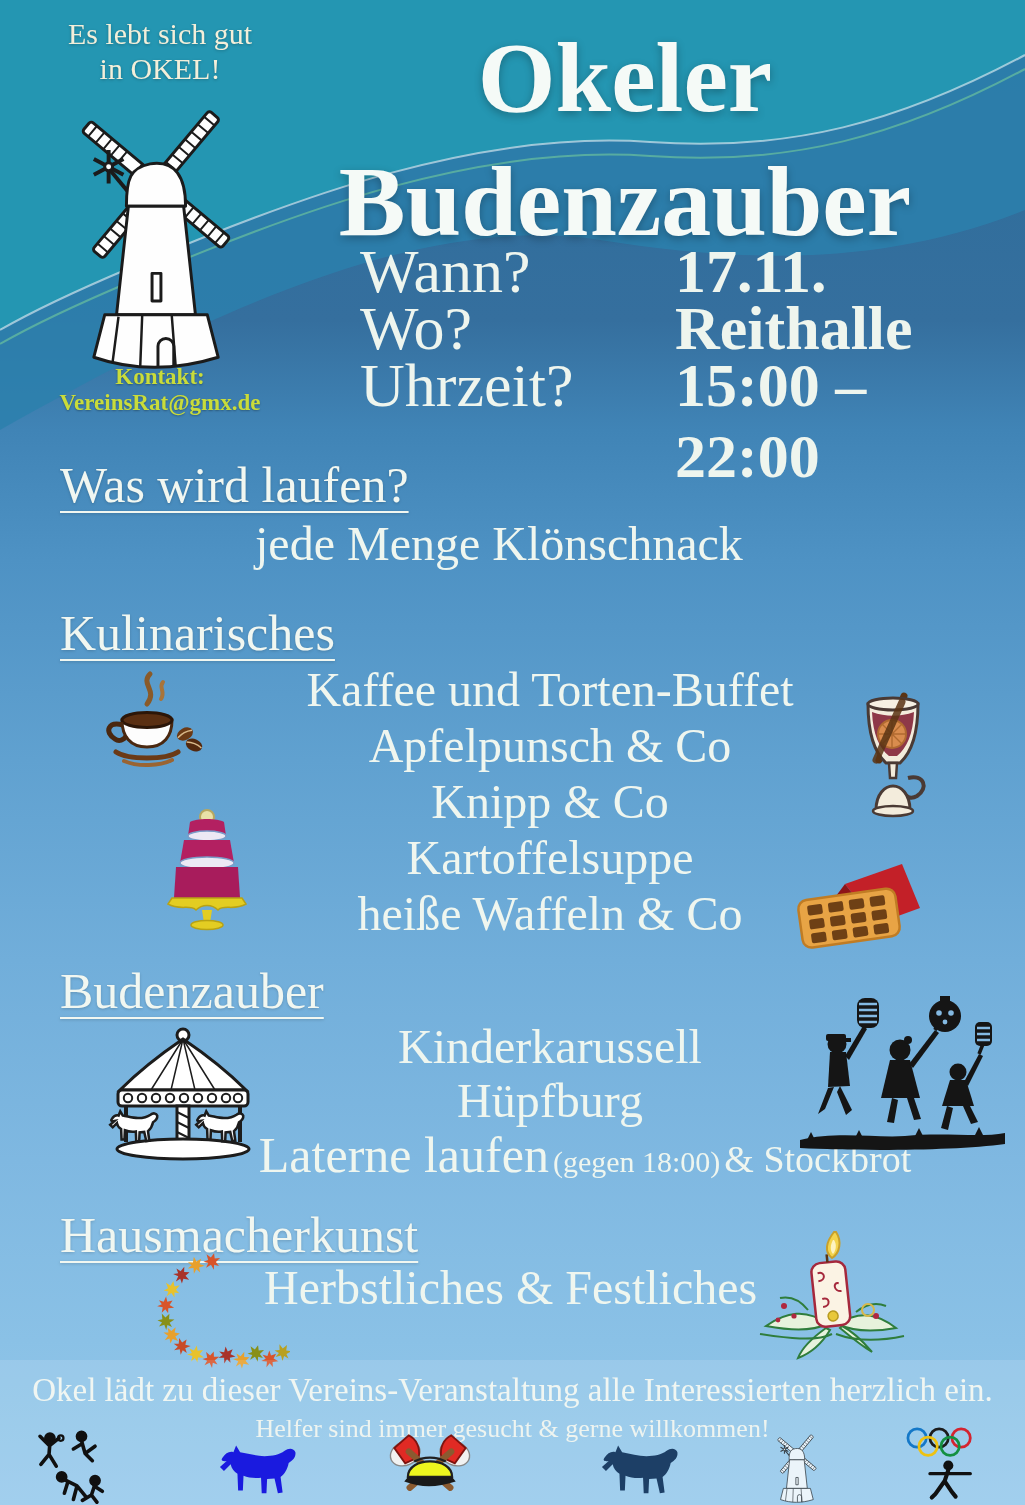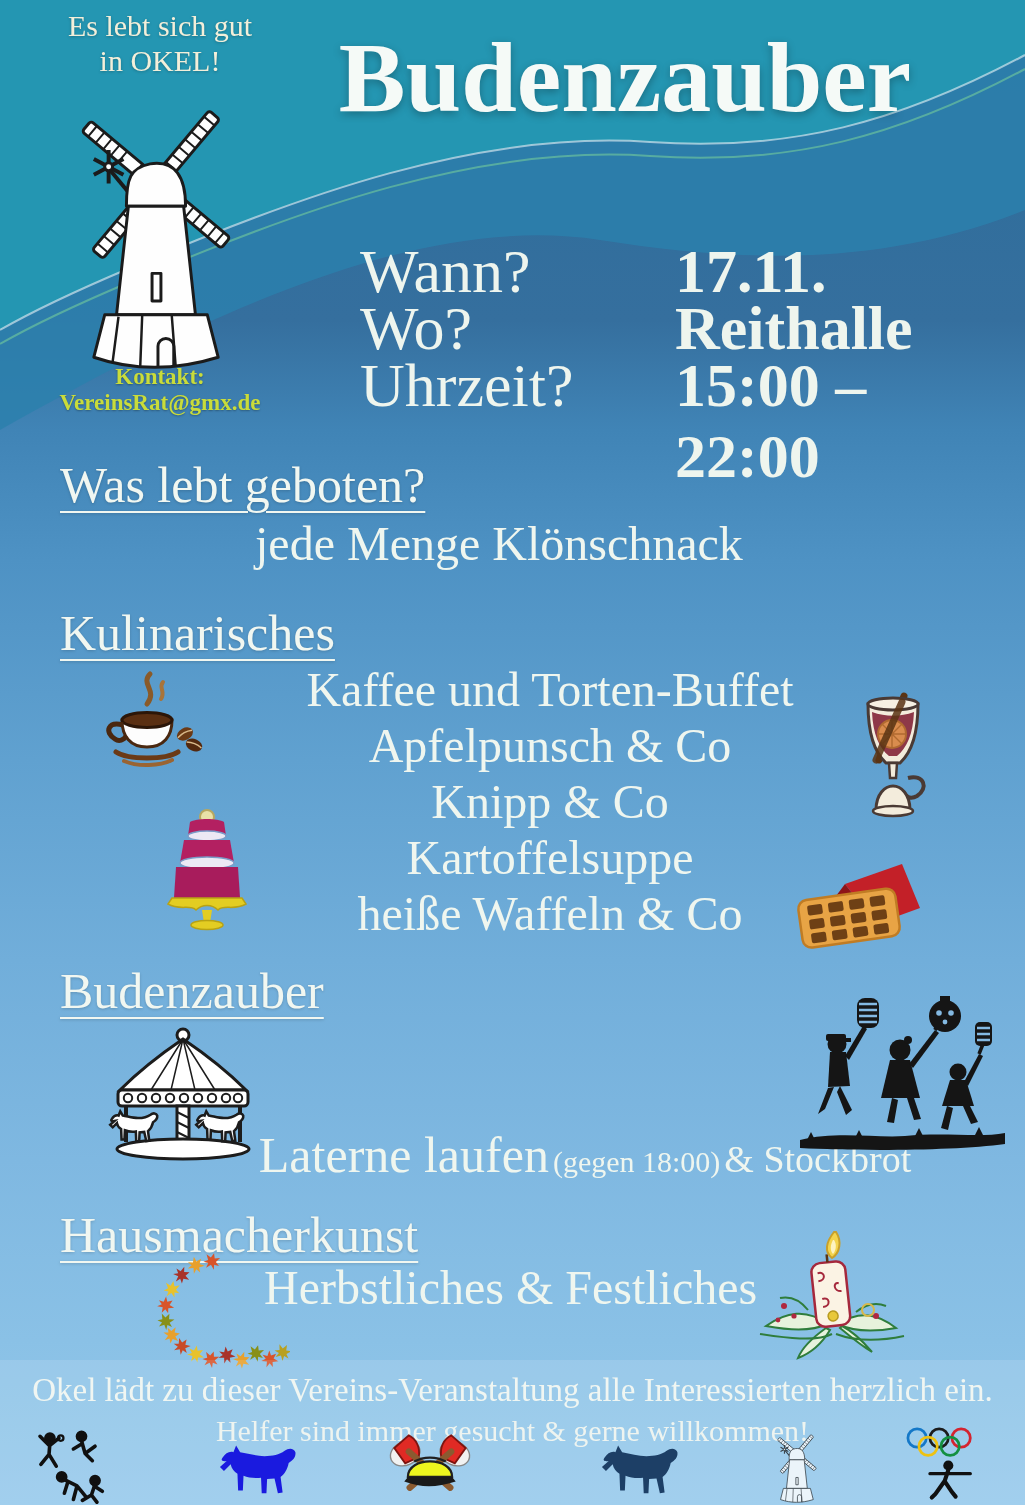--- a/index.html
+++ b/index.html
@@ -2,21 +2,21 @@
 <html><head>
 <meta charset="utf-8">
 <style>
   html,body{margin:0;padding:0;}
   body{font-family:"Liberation Serif", serif;}
   .poster{position:relative;width:1025px;height:1505px;overflow:hidden;
     background:linear-gradient(180deg,#2b6d99 0px,#356f9e 320px,#4084b6 430px,
       #4e92c4 560px,#60a1d0 760px,#71aeda 960px,#7fb8e1 1160px,#8ac1e6 1340px,#95c9ec 1505px);}
   .abs{position:absolute;}
   .waves{left:0;top:0;width:1025px;height:440px;}
-  .slogan{left:36px;top:8px;width:248px;text-align:center;font-size:30px;line-height:1.18;
+  .slogan{left:36px;top:16px;width:248px;text-align:center;font-size:30px;line-height:1.18;
     color:#f3efda;text-shadow:0 1px 3px rgba(0,0,0,.25);}
   .windmill-logo{left:68px;top:78px;width:176px;height:296px;}
   .contact{left:20px;top:364px;width:280px;text-align:center;color:#c9dc3a;font-weight:bold;
     font-size:23px;line-height:1.15;text-shadow:0 1px 2px rgba(0,0,0,.3);}
   .title{left:230px;top:16px;width:790px;text-align:center;font-weight:bold;
     font-size:100px;line-height:124px;color:#f5faf7;text-shadow:0 3px 8px rgba(0,0,0,.28);}
   .details{left:360px;top:236px;width:620px;}
   .detail-row{position:relative;height:57px;font-size:62px;color:#eef5ee;}
   .detail-row .dl{position:absolute;left:0;top:0;}
   .detail-row .dv{position:absolute;left:315px;top:0;font-weight:bold;}
@@ -26,21 +26,21 @@
   .center{text-align:center;}
   .culinary-items{left:175px;top:662px;width:750px;line-height:56px;}
   .exciting-items{left:250px;top:1020px;width:600px;line-height:54px;}
   .lantern-line{left:130px;top:1126px;width:910px;white-space:nowrap;color:#eff6ef;}
   .lantern-main{font-size:50px;}
   .lantern-note{font-size:30px;}
   .lantern-suffix{font-size:38px;}
   .crafts-item{left:264px;top:1260px;width:560px;font-size:48px;color:#eff6ef;}
   .footer-band{left:0;top:1360px;width:1025px;height:145px;background:rgba(255,255,255,.12);}
   .invitation{left:0;top:1372px;width:1025px;text-align:center;font-size:33px;color:#f0f6f2;}
-  .helpers{left:0;top:1414px;width:1025px;text-align:center;font-size:30px;color:#eef4f0;}
+  .helpers{left:0;top:1414px;width:1025px;text-align:center;font-size:26px;color:#eef4f0;}
   svg{display:block;}
 </style>
 </head>
 <body>
 
 <div class="poster">
 
   <svg width="0" height="0" style="position:absolute">
     <defs>
       <path id="horse-shape" d="M14,26 C18,20 24,16 30,18 L34,8 L40,18 C52,20 64,24 76,24
@@ -99,39 +99,40 @@
   <svg class="abs windmill-logo" viewBox="0 0 170 300">
     <use href="#windmill-shape" transform="translate(-15,0)"></use>
   </svg>
 
   <div class="abs contact">
     <span>Kontakt:</span><br>
     <span>VereinsRat@gmx.de</span>
   </div>
 
   <div class="abs title">
+    <div>Okeler</div>
     <div>Budenzauber</div>
   </div>
 
   <div class="abs details">
     <div class="detail-row">
       <span class="dl">Wann?</span>
       <span class="dv">17.11.</span>
     </div>
     <div class="detail-row">
       <span class="dl">Wo?</span>
       <span class="dv">Reithalle</span>
     </div>
     <div class="detail-row">
       <span class="dl">Uhrzeit?</span>
       <span class="dv">15:00 – 22:00</span>
     </div>
   </div>
 
-  <div class="abs heading" style="left:60px;top:456px;">Was lebt geboten?</div>
+  <div class="abs heading" style="left:60px;top:456px;">Was wird laufen?</div>
   <div class="abs item48" style="left:255px;top:516px;">jede Menge Klönschnack</div>
 
   <div class="abs heading" style="left:60px;top:604px;">Kulinarisches</div>
   <div class="abs culinary-items center">
     <div class="item48">Kaffee und Torten-Buffet</div>
     <div class="item48">Apfelpunsch &amp; Co</div>
     <div class="item48">Knipp &amp; Co</div>
     <div class="item48">Kartoffelsuppe</div>
     <div class="item48">heiße Waffeln &amp; Co</div>
   </div>
@@ -196,20 +197,24 @@
           <rect x="82" y="58" width="15" height="10" rx="2"></rect>
         <rect x="19" y="72" width="15" height="10" rx="2"></rect>
           <rect x="40" y="72" width="15" height="10" rx="2"></rect>
         <rect x="61" y="72" width="15" height="10" rx="2"></rect>
           <rect x="82" y="72" width="15" height="10" rx="2"></rect>
       </g>
     </g>
   </svg>
 
   <div class="abs heading" style="left:60px;top:962px;">Budenzauber</div>
+  <div class="abs exciting-items center">
+    <div class="item48">Kinderkarussell</div>
+    <div class="item48">Hüpfburg</div>
+  </div>
   <div class="abs lantern-line center">
     <span class="lantern-main">Laterne laufen</span>
     <span class="lantern-note">(gegen 18:00)</span>
     <span class="lantern-suffix">&amp; Stockbrot</span>
   </div>
 
   <svg class="abs" style="left:96px;top:1026px;" width="178" height="138" viewBox="0 0 178 138">
     <g stroke="#1c1c1c" fill="#ffffff">
       <circle cx="87" cy="9" r="6" stroke-width="3"></circle>
       <path d="M87,13 C62,30 40,48 24,64 L150,64 C134,48 112,30 87,13 Z" stroke-width="3"></path>

